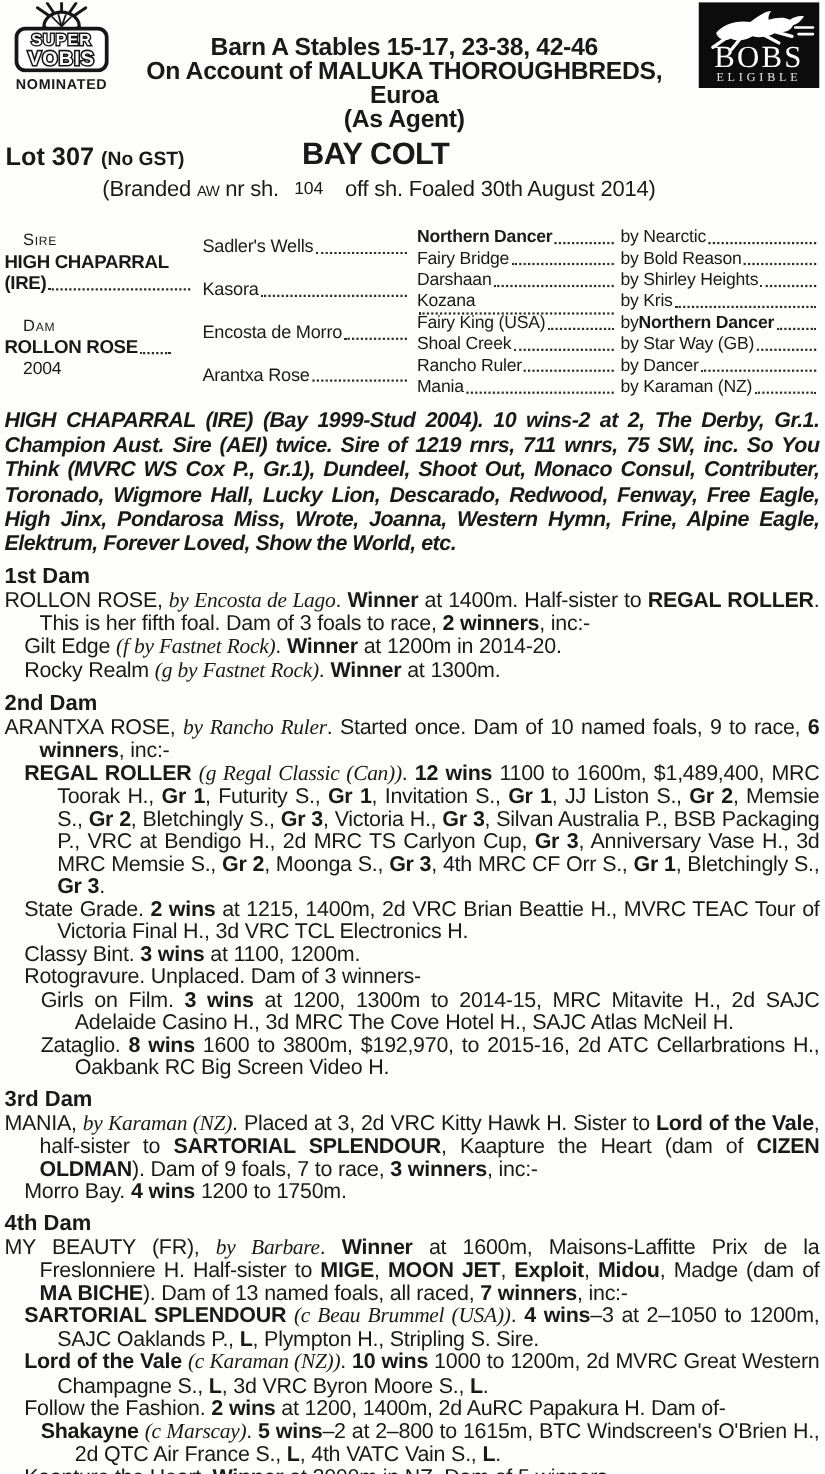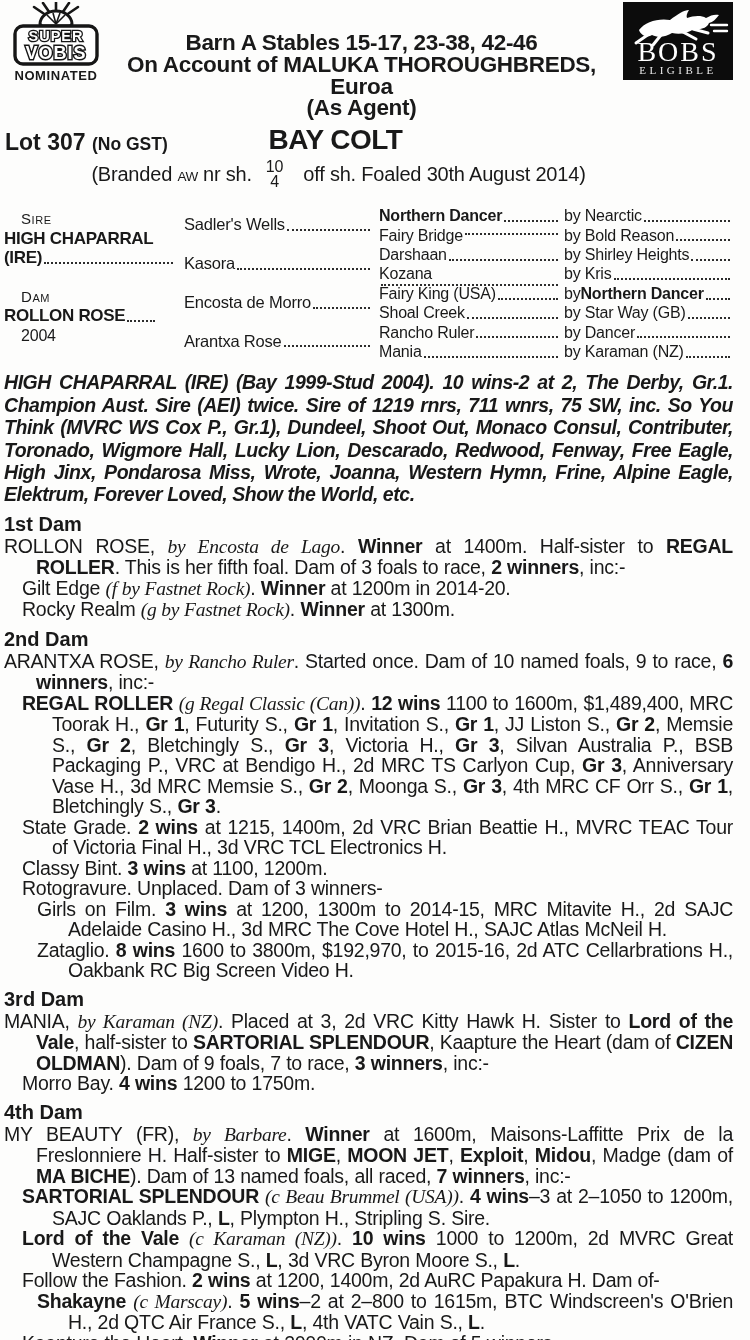--- a/index.html
+++ b/index.html
@@ -1,18 +1,18 @@
 <!DOCTYPE html>
 <html><head>
 <meta charset="utf-8">
 <style>
   html,body { margin:0; padding:0; background:#ffffff; }
   .page {
     position:relative; width:750px; height:1340px; box-sizing:border-box;
-    padding:2px 17px 0 4px; overflow:hidden;
+    padding:2px 5px 0 4px; overflow:hidden;
     background:#fdfdfc; color:#191919;
     font-family:"Liberation Sans", sans-serif;
   }
   .b { font-weight:bold; }
   .i { font-style:italic;font-family:Liberation Serif, serif; }
 
   
   .hdr { display:flex; align-items:flex-start; }
   .vobis { width:88px; margin-left:8px; flex:none; text-align:center; }
   .vobis-nominated {
@@ -32,21 +32,21 @@
     letter-spacing:-0.5px; margin-right:66px;
   }
   .lot-label { position:absolute; left:1px; bottom:0; font-weight:bold; font-size:23px; white-space:nowrap; }
   .lot-gst { font-size:17.5px; }
   .brand-row {
     margin-top:5px; text-align:center; font-size:20px; letter-spacing:-0.2px;
     margin-right:60px; height:34px;
   }
   .brand-mark { font-size:13.5px; letter-spacing:-0.5px; }
   .brand-frac {
-    display:inline-flex; flex-direction:column; vertical-align:middle;
+    display:inline-flex; flex-direction:row; vertical-align:middle;
     font-size:16px; line-height:14.5px; margin:0 20px 0 14px; transform:translateY(-1px);
     text-align:center;
   }
 
   
   .pedigree {
     margin-top:11px; display:grid;
     grid-template-columns:180px 195px 185px 1fr;
     grid-auto-rows:19.4px;
     font-size:16px; letter-spacing:-0.2px;
@@ -204,21 +204,21 @@
 
     <div class="g3name pedline" style="grid-row:1;">
         <span class="b">Northern Dancer</span>
         <span class="dots"></span>
       </div>
     <div class="g3sire pedline" style="grid-row:1;">
         <span>by Nearctic</span>
         <span class="dots"></span>
       </div>
 
-    <div class="g3name pedline" style="grid-row:2;align-items:center;">
+    <div class="g3name pedline" style="grid-row:2;">
         <span>Fairy Bridge</span>
         <span class="dots"></span>
       </div>
     <div class="g3sire pedline" style="grid-row:2;">
         <span>by Bold Reason</span>
         <span class="dots"></span>
       </div>
 
     <div class="g3name pedline" style="grid-row:3;">
         <span>Darshaan</span>

